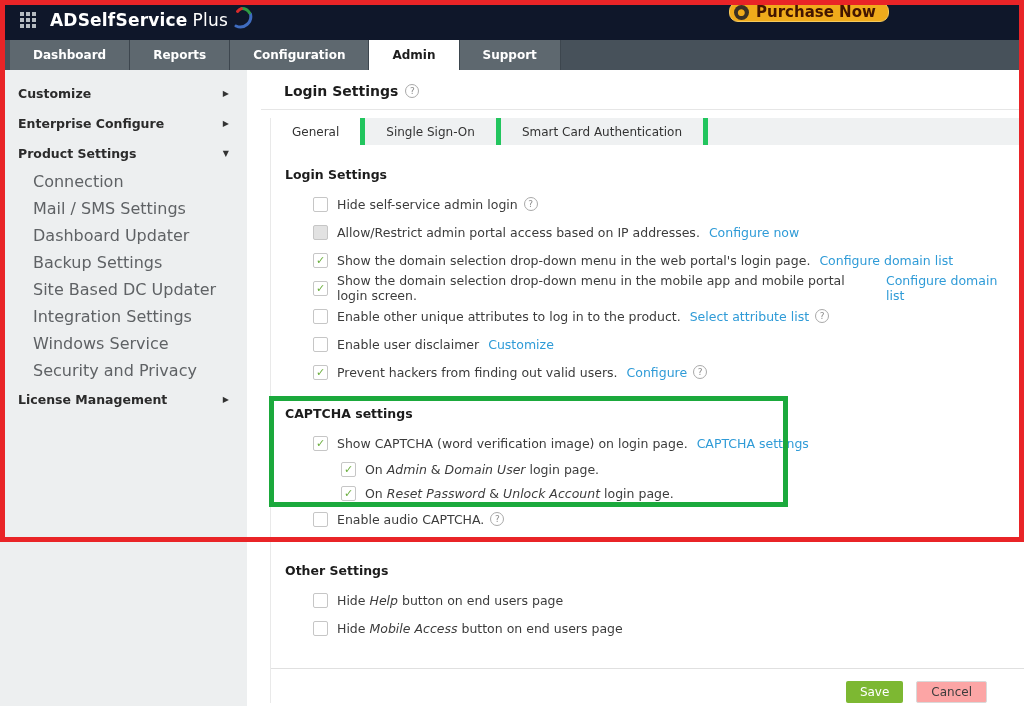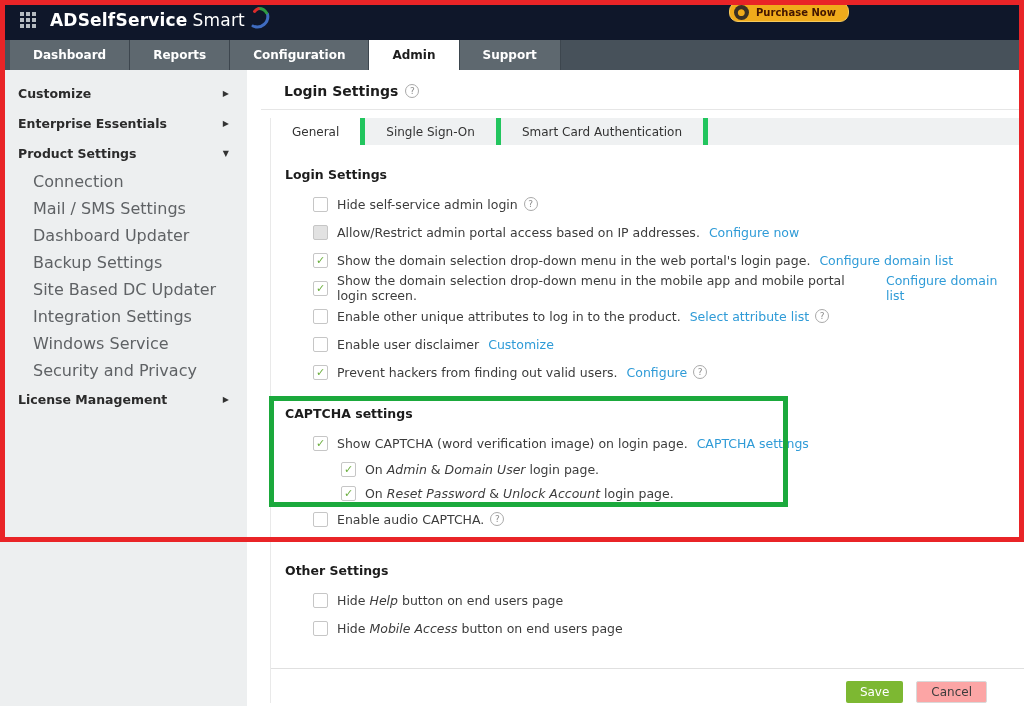--- a/index.html
+++ b/index.html
@@ -14,21 +14,21 @@
   .grid-icon i { background:#b6bcc1; }
   .logo { margin-left:14px; font-size:17px; color:#fff; letter-spacing:.2px; display:flex; align-items:center; }
   .logo b { font-weight:bold; }
   .logo span.lt { font-weight:normal; margin-left:5px; }
   .swoosh { margin-left:2px; margin-top:-6px; }
   .purchase { position:absolute; left:729px; top:2px; height:20px; background:#f0ab1b;
     border-radius:9px; display:flex; align-items:center; padding:0 12px 0 4px; cursor:pointer;
     border:1px solid #f6c95c; }
   .purchase .cart { width:15px; height:15px; border-radius:50%; background:#3a3125; color:#f0ab1b;
     font-size:9px; line-height:15px; text-align:center; margin-right:7px; }
-  .purchase .pl { font-size:10px; font-weight:bold; color:#421500; }
+  .purchase .pl { font-size:15px; font-weight:bold; color:#421500; }
 
   
   .navbar { height:30px; background:#47515a; display:flex; align-items:stretch; padding-left:10px; }
   .nav-tab { background:#5e686f; color:#fff; font-size:12px; font-weight:bold;
     display:flex; align-items:center; justify-content:center; padding:8px 23px;
     border-right:1px solid #3d464e; cursor:pointer; }
   .nav-tab.active { background:#fff; color:#1d1d1d; }
 
   
   .content { display:flex; height:636px; }
@@ -91,21 +91,21 @@
       <i></i>
       <i></i>
       <i></i>
       <i></i>
       <i></i>
       <i></i>
       <i></i>
   </div>
   <div class="logo">
     <b>ADSelfService</b>
-    <span class="lt">Smart</span>
+    <span class="lt">Plus</span>
     <svg class="swoosh" width="24" height="24" viewBox="0 0 24 24">
       <path d="M 6 21 A 10.5 10.5 0 0 0 20.5 9" fill="none" stroke="#3f6cc0" stroke-width="3" stroke-linecap="round"></path>
       <path d="M 12 3.6 A 9 9 0 0 1 19.6 8" fill="none" stroke="#2e9b43" stroke-width="3" stroke-linecap="round"></path>
       <path d="M 7.5 6.4 A 9.5 9.5 0 0 1 11.4 3.7" fill="none" stroke="#d92b2b" stroke-width="3" stroke-linecap="round"></path>
     </svg>
   </div>
   <div class="purchase">
     <span class="cart">●</span>
     <span class="pl">Purchase Now</span>
   </div>
@@ -119,21 +119,21 @@
     <div class="nav-tab">Support</div>
   </div>
 
 <div class="content">
   <div class="sidebar">
       <div class="side-item top">
         <span>Customize</span>
         <span class="arrow">▶</span>
       </div>
       <div class="side-item top">
-        <span>Enterprise Essentials</span>
+        <span>Enterprise Configure</span>
         <span class="arrow">▶</span>
       </div>
       <div class="side-item top">
         <span>Product Settings</span>
         <span class="arrow">▼</span>
       </div>
       <div class="side-item sub">
         <span>Connection</span>
       </div>
       <div class="side-item sub">

